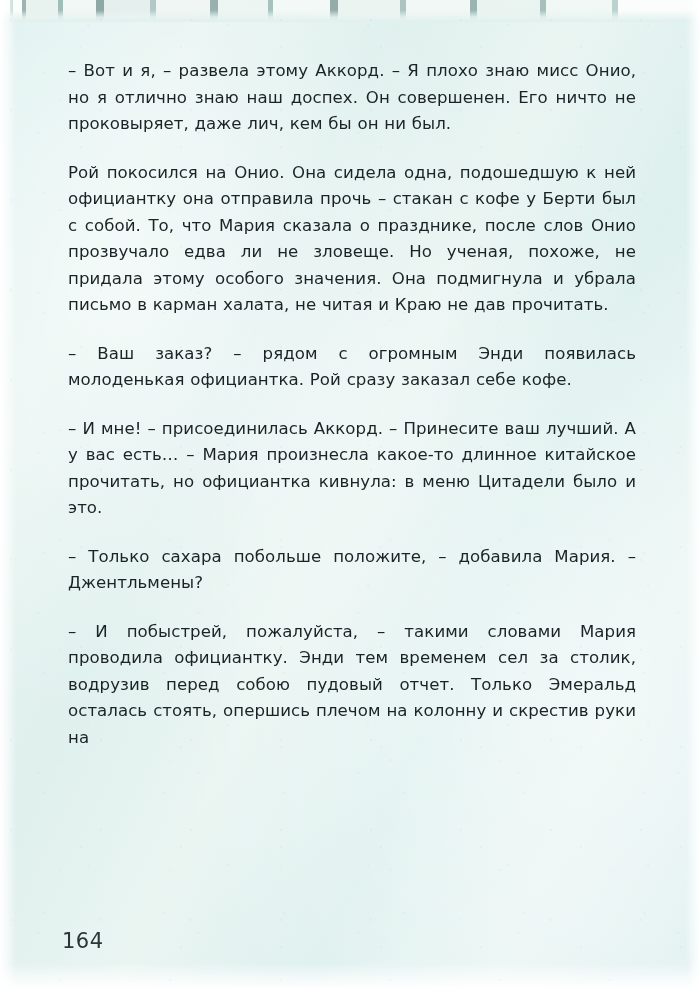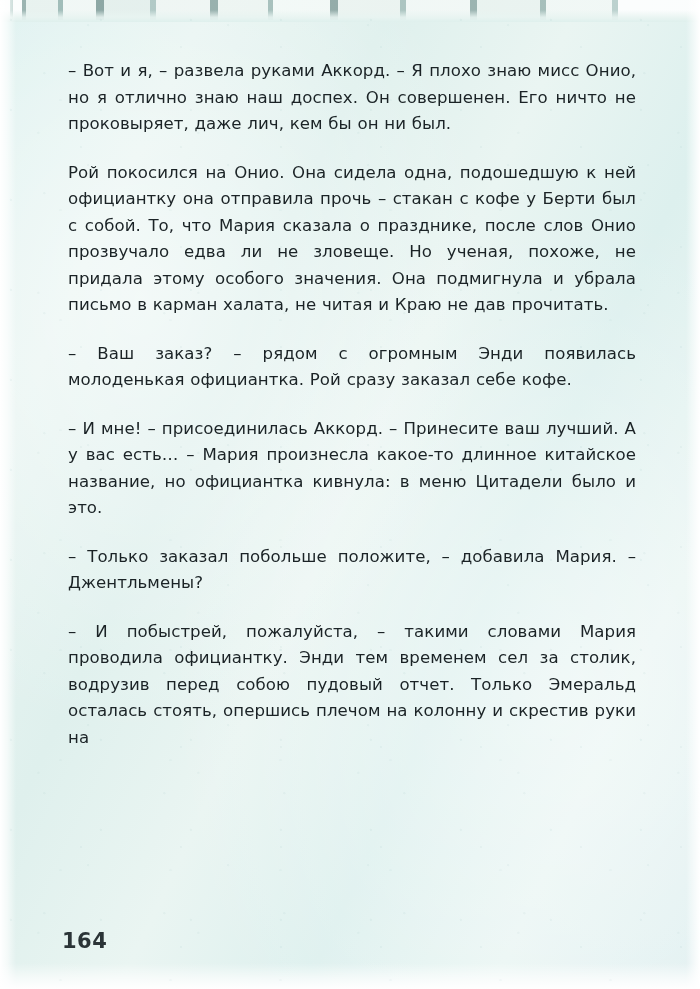--- a/index.html
+++ b/index.html
@@ -122,42 +122,42 @@
     word-spacing: 0.4px;
   }
   p.para:last-child { margin-bottom: 0; }
 
   .folio {
     position: absolute;
     left: 62px;
     bottom: 36px;
     font-family: "DejaVu Sans", sans-serif;
     font-size: 21px;
-    font-weight: bold;
+    font-weight: normal;
     color: #2b3437;
     letter-spacing: 0.5px;
     z-index: 4;
     text-align: center;
   }
 </style>
 </head>
 <body>
 
 <div class="page">
 
   <div class="scan-edge"></div>
   <div class="scan-edge-2"></div>
   <div class="left-margin-fade"></div>
   <div class="right-margin-fade"></div>
   <div class="bottom-fade"></div>
 
   <div class="text-column">
-    <p class="para">– Вот и я, – развела руками Аккорд. – Я плохо знаю мисс Онио, но я отлично знаю наш доспех. Он совершенен. Его ничто не проковыряет, даже лич, кем бы он ни был.</p>
+    <p class="para">– Вот и я, – развела этому Аккорд. – Я плохо знаю мисс Онио, но я отлично знаю наш доспех. Он совершенен. Его ничто не проковыряет, даже лич, кем бы он ни был.</p>
     <p class="para">Рой покосился на Онио. Она сидела одна, подошедшую к ней официантку она отправила прочь – стакан с кофе у Берти был с собой. То, что Мария сказала о празднике, после слов Онио прозвучало едва ли не зловеще. Но ученая, похоже, не придала этому особого значения. Она подмигнула и убрала письмо в карман халата, не читая и Краю не дав прочитать.</p>
     <p class="para">– Ваш заказ? – рядом с огромным Энди появилась молоденькая официантка. Рой сразу заказал себе кофе.</p>
-    <p class="para">– И мне! – присоединилась Аккорд. – Принесите ваш лучший. А у вас есть… – Мария произнесла какое-то длинное китайское название, но официантка кивнула: в меню Цитадели было и это.</p>
-    <p class="para">– Только заказал побольше положите, – добавила Мария. – Джентльмены?</p>
+    <p class="para">– И мне! – присоединилась Аккорд. – Принесите ваш лучший. А у вас есть… – Мария произнесла какое-то длинное китайское прочитать, но официантка кивнула: в меню Цитадели было и это.</p>
+    <p class="para">– Только сахара побольше положите, – добавила Мария. – Джентльмены?</p>
     <p class="para">– И побыстрей, пожалуйста, – такими словами Мария проводила официантку. Энди тем временем сел за столик, водрузив перед собою пудовый отчет. Только Эмеральд осталась стоять, опершись плечом на колонну и скрестив руки на</p>
   </div>
 
   <div class="folio">164</div>
 
 </div>
 
 </body></html>

